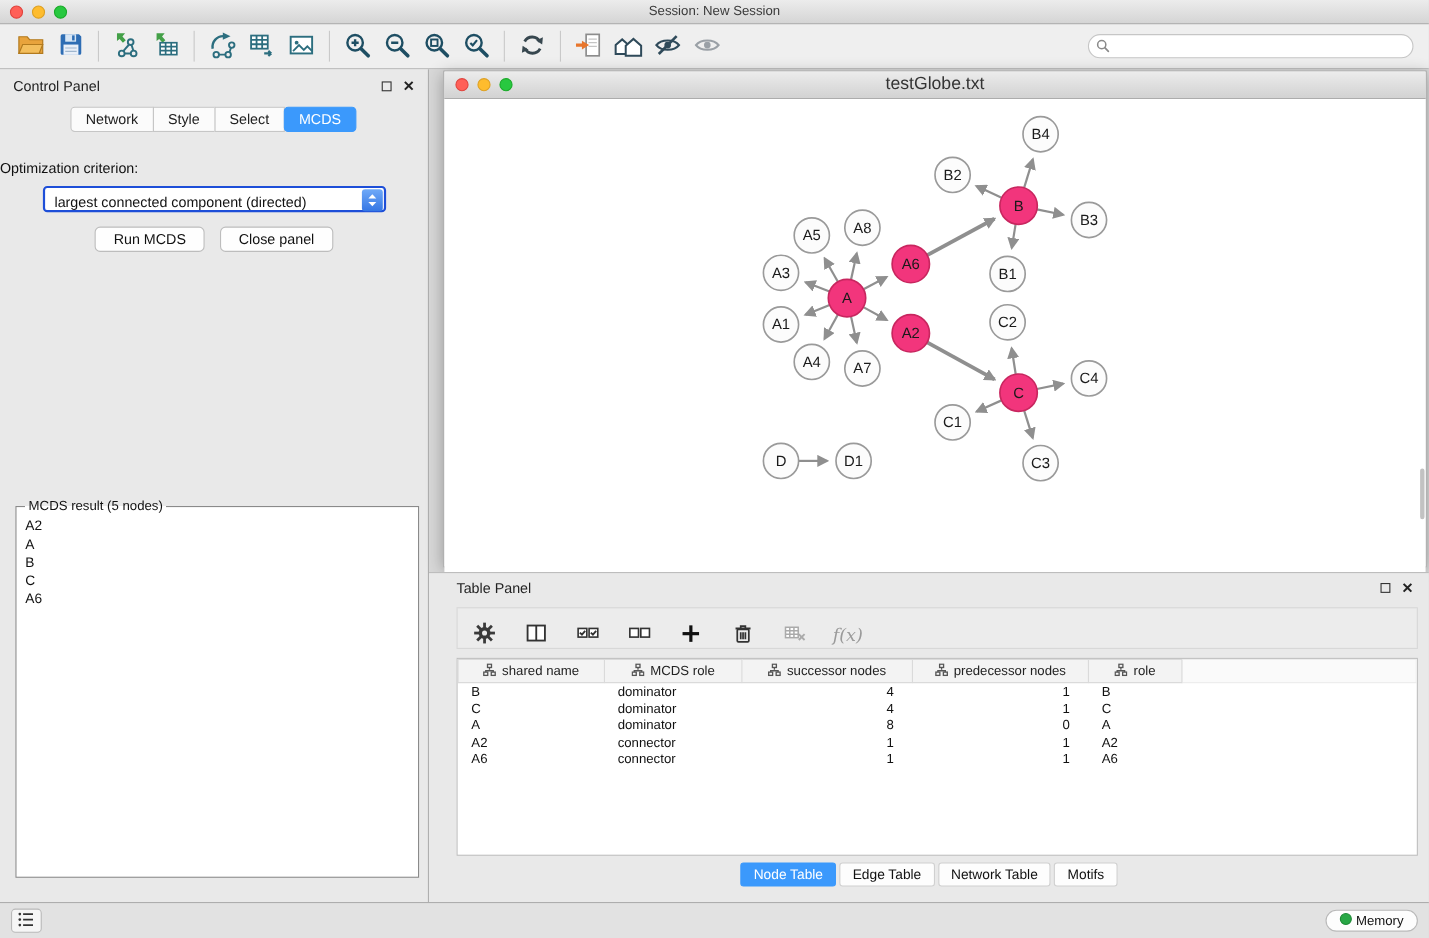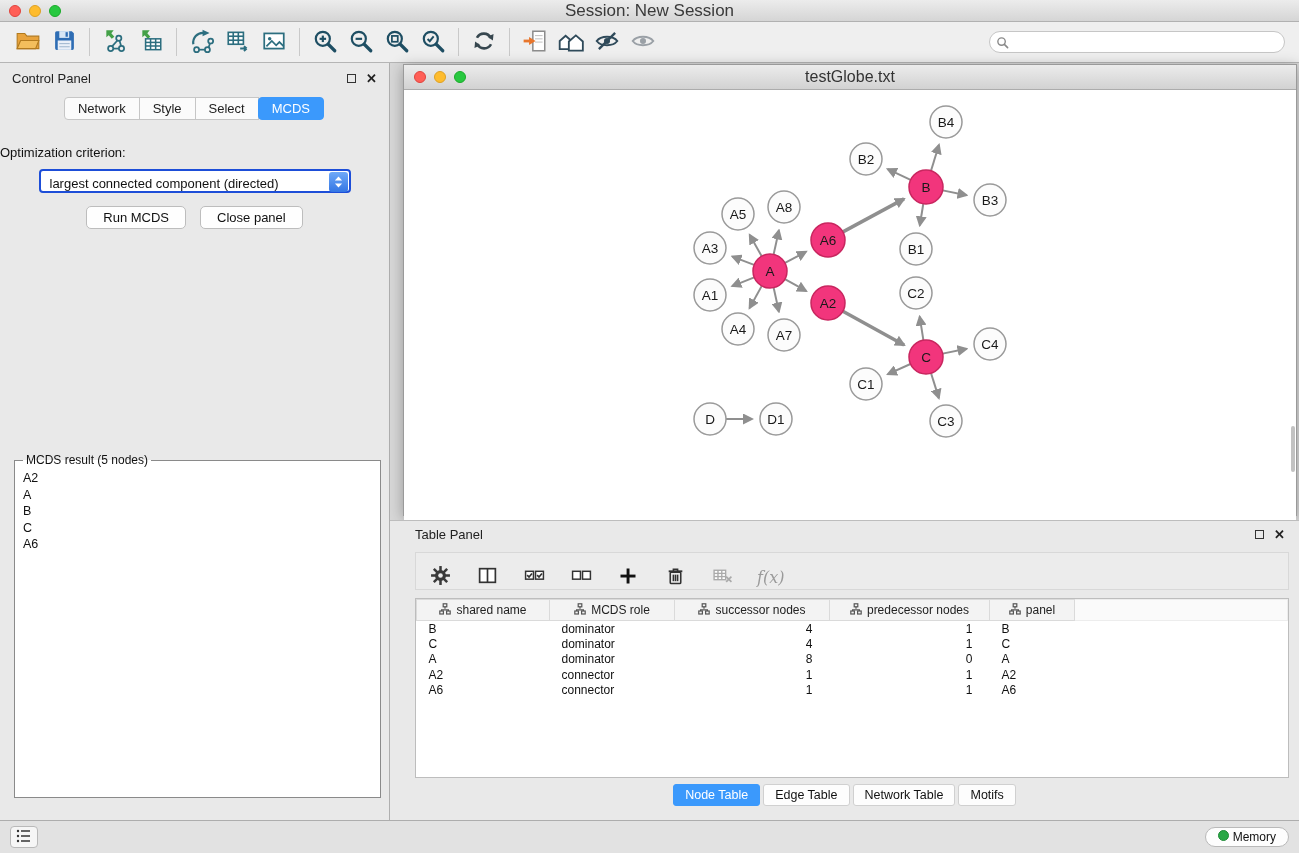--- a/index.html
+++ b/index.html
@@ -6,21 +6,21 @@
   html,body { width:1299px; height:853px; font-family:"Liberation Sans", sans-serif; background:#D8D8D8; overflow:hidden; }
   button { appearance:none; background:none; border:none; font-family:inherit; cursor:default; }
 
   
   .titlebar { position:relative; height:22px; background:linear-gradient(#ECECEC,#D5D5D5); border-bottom:1px solid #B1B1B1; }
   .traffic { position:absolute; left:9px; top:5px; display:flex; gap:8px; }
   .tl { width:12px; height:12px; border-radius:50%; }
   .tl.red { background:#FF5F57; border:1px solid #E0443E; }
   .tl.yellow { background:#FEBC2E; border:1px solid #DEA123; }
   .tl.green { background:#28C840; border:1px solid #1AAB29; }
-  .win-title { text-align:center; line-height:21px; font-size:17px; color:#3a3a3a; }
+  .win-title { text-align:center; line-height:21px; font-size:12px; color:#3a3a3a; }
 
   
   .toolbar { display:flex; align-items:center; height:41px; background:#EFEFEF; border-bottom:1px solid #B5B5B5; padding:0 10px; }
   .tbtn { width:36px; height:32px; display:flex; align-items:center; justify-content:center; }
   .tsep { width:1px; height:28px; background:#C9C9C9; margin:0 7px; }
   .tspacer { flex:1; }
   .searchbox { position:relative; width:296px; height:22px; margin-right:4px; }
   .searchbox input { width:100%; height:22px; border:1px solid #C6C6C6; border-radius:11px; background:#fff; padding:0 8px 0 24px; font-size:12px; outline:none; }
   .searchbox .mag { position:absolute; left:7px; top:4px; }
 
@@ -593,21 +593,21 @@
               <th>
                   <span class="th-inner">
                 <span><svg width="12" height="12" viewBox="0 0 12 12">
                         <g fill="none" stroke="#555" stroke-width="1.2">
                           <rect x="4.2" y="0.8" width="3.6" height="3"></rect>
                           <rect x="0.8" y="8" width="3.6" height="3"></rect>
                           <rect x="7.6" y="8" width="3.6" height="3"></rect>
                           <path d="M6 3.8 v2 M2.6 8 V6.8 h6.8 V8"></path>
                         </g>
                       </svg></span>
-                <span>panel</span>
+                <span>role</span>
                   </span>
                 </th>
               <th style="background:#FAFAFA; border-color:#EDEDED;"></th>
             </tr>
           </thead>
           <tbody>
               <tr>
                 <td>B</td>
                 <td>dominator</td>
                 <td class="num">4</td>

